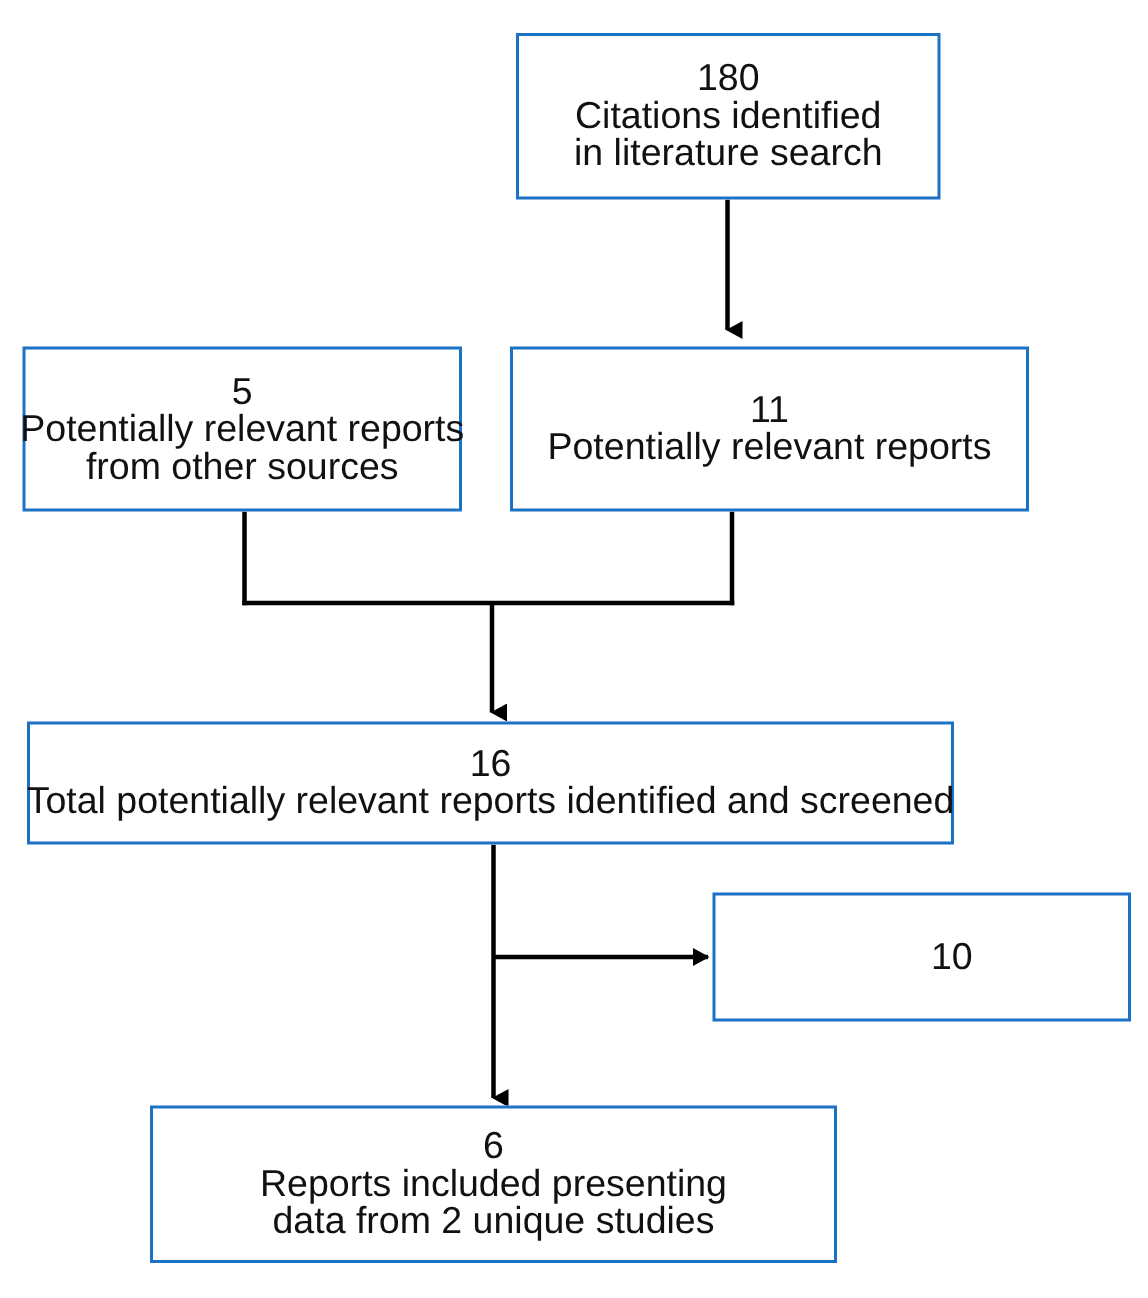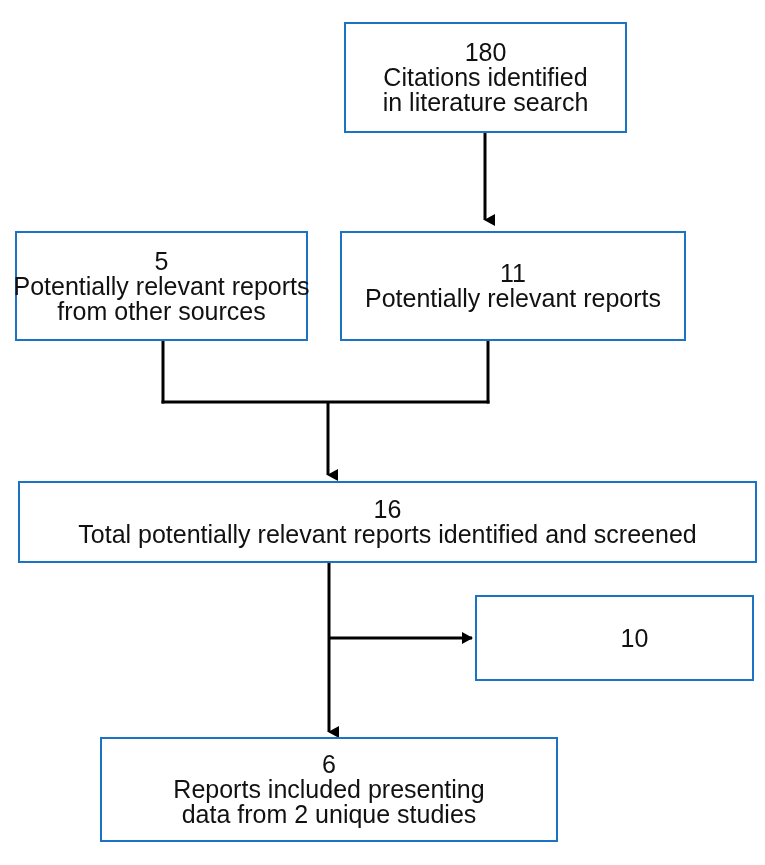--- a/index.html
+++ b/index.html
@@ -87,21 +87,21 @@
     <span class="node-count">5</span>
     <span class="node-line">Potentially relevant reports</span>
     <span class="node-line">from other sources</span>
   </div>
 
   <div class="node-box" style="left:340px; top:231px; width:346px; height:110px;">
     <span class="node-count">11</span>
     <span class="node-line">Potentially relevant reports</span>
   </div>
 
-  <div class="node-box" style="left:18px; top:481px; width:739px; height:82px;">
+  <div class="node-box" style="left:18px; top:481px; width:618px; height:82px;">
     <span class="node-count">16</span>
     <span class="node-line">Total potentially relevant reports identified and screened</span>
   </div>
 
   <div class="node-box" style="left:475px; top:595px; width:279px; height:86px;padding-left:40px;">
     <span class="node-count">10</span>
   </div>
 
   <div class="node-box" style="left:100px; top:737px; width:458px; height:105px;">
     <span class="node-count">6</span>

